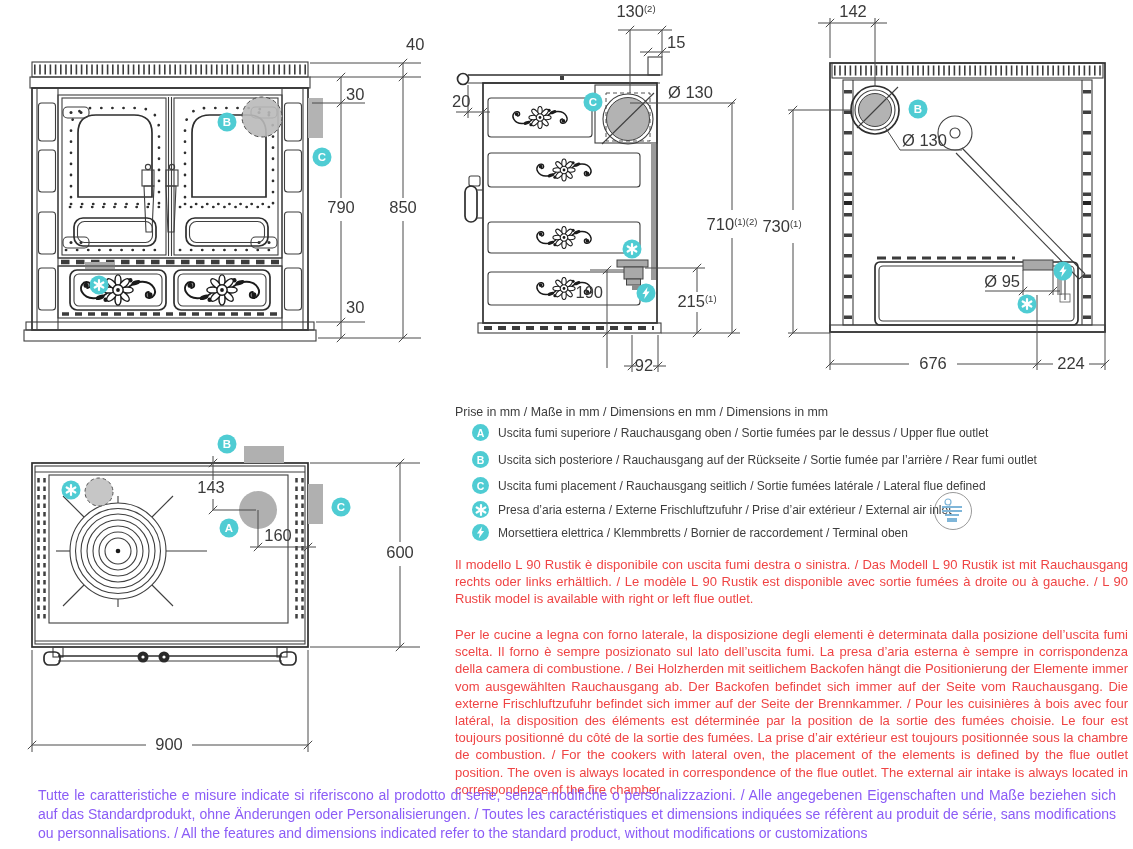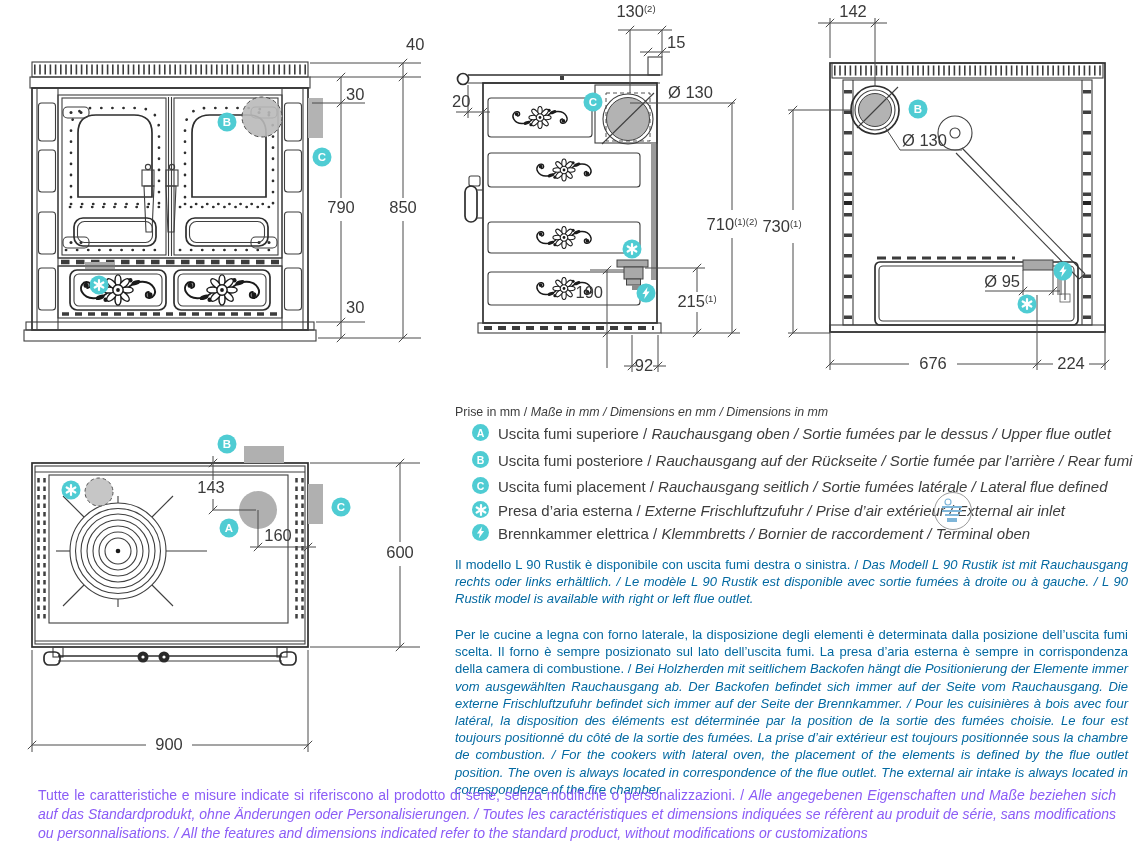--- a/index.html
+++ b/index.html
@@ -17,23 +17,23 @@
   .mk{fill:#4fccd3;}
   .mktxt{font:bold 11.5px "Liberation Sans",sans-serif;fill:#fff;text-anchor:middle;}
   .orn{stroke:#1a1a1a;stroke-width:1.7;fill:none;stroke-linecap:round;}
   .petal{fill:#fff;stroke:#1a1a1a;stroke-width:1.3;}
   .dotrow{stroke:#2e2e2e;stroke-width:2.7;fill:none;stroke-linecap:round;stroke-dasharray:0.1 11;}
   .dash{stroke:#3f3f3f;fill:none;}
   .txtblock{position:absolute;font-size:12.4px;line-height:16px;color:#3d3d3d;}
   .legend-row{position:absolute;left:472px;display:flex;align-items:flex-start;}
   .lgmk{width:17px;height:17px;border-radius:50%;background:#4fccd3;color:#fff;flex:0 0 17px;
         display:flex;align-items:center;justify-content:center;font-weight:bold;font-size:10.5px;margin-right:9px;}
-  .lgtxt{font-size:15px;line-height:17px;white-space:nowrap;padding-top:1px;}
-  .para{position:absolute;left:455px;width:673px;font-size:13px;line-height:17.2px;text-align:justify;color:#0369a1;}
-  .ital{font-style:italic;}
+  .lgtxt{font-size:12px;line-height:17px;white-space:nowrap;padding-top:1px;}
+  .para{position:absolute;left:455px;width:673px;font-size:13px;line-height:17.2px;text-align:justify;color:#ef4444;}
+  .ital{}
   #footer{position:absolute;left:38px;top:786px;width:1078px;font-size:14px;line-height:19px;text-align:justify;color:#8b5cf6;}
   #eco-badge{position:absolute;left:934px;top:492px;width:36px;height:36px;border:1.2px solid #9a9a9a;border-radius:50%;}
 </style>
 </head>
 <body>
 
 <div id="page">
 
 <svg width="0" height="0">
   <defs>
@@ -445,21 +445,21 @@
 <div class="legend-row" style="top:424px">
   <span class="lgmk">
         <span>A</span>
       </span>
   <span class="lgtxt"><span>Uscita fumi superiore / </span><span class="ital">Rauchausgang oben / Sortie fumées par le dessus / Upper flue outlet</span></span>
 </div>
 <div class="legend-row" style="top:451px">
   <span class="lgmk">
         <span>B</span>
       </span>
-  <span class="lgtxt"><span>Uscita fumi posteriore / </span><span class="ital">Rauchausgang auf der Rückseite / Sortie fumée par l’arrière / Rear fumi outlet</span></span>
+  <span class="lgtxt"><span>Uscita sich posteriore / </span><span class="ital">Rauchausgang auf der Rückseite / Sortie fumée par l’arrière / Rear fumi outlet</span></span>
 </div>
 <div class="legend-row" style="top:477px">
   <span class="lgmk">
         <span>C</span>
       </span>
   <span class="lgtxt"><span>Uscita fumi placement / </span><span class="ital">Rauchausgang seitlich / Sortie fumées latérale / Lateral flue defined</span></span>
 </div>
 <div class="legend-row" style="top:501px">
   <span class="lgmk">
         <svg width="12" height="12" viewBox="-6 -6 12 12">
@@ -467,21 +467,21 @@
         </svg>
       </span>
   <span class="lgtxt"><span>Presa d’aria esterna / </span><span class="ital">Externe Frischluftzufuhr / Prise d’air extérieur / External air inlet</span></span>
 </div>
 <div class="legend-row" style="top:524px">
   <span class="lgmk">
         <svg width="13" height="13" viewBox="-6.5 -6.5 13 13">
           <use href="#boltp"></use>
         </svg>
       </span>
-  <span class="lgtxt"><span>Brennkammer elettrica / </span><span class="ital">Klemmbretts / Bornier de raccordement / Terminal oben</span></span>
+  <span class="lgtxt"><span>Morsettiera elettrica / </span><span class="ital">Klemmbretts / Bornier de raccordement / Terminal oben</span></span>
 </div>
 
 <div id="eco-badge">
   <svg width="34" height="34" viewBox="0 0 34 34">
     <circle cx="13" cy="9" r="3" fill="none" stroke="#7fb6d9" stroke-width="1.2"></circle>
     <path d="M7,14 h20 M7,18 h20 M10,22 h14" stroke="#7fb6d9" stroke-width="2" fill="none"></path>
     <rect x="12" y="25" width="10" height="4" fill="#7fb6d9"></rect>
   </svg>
 </div>
 

